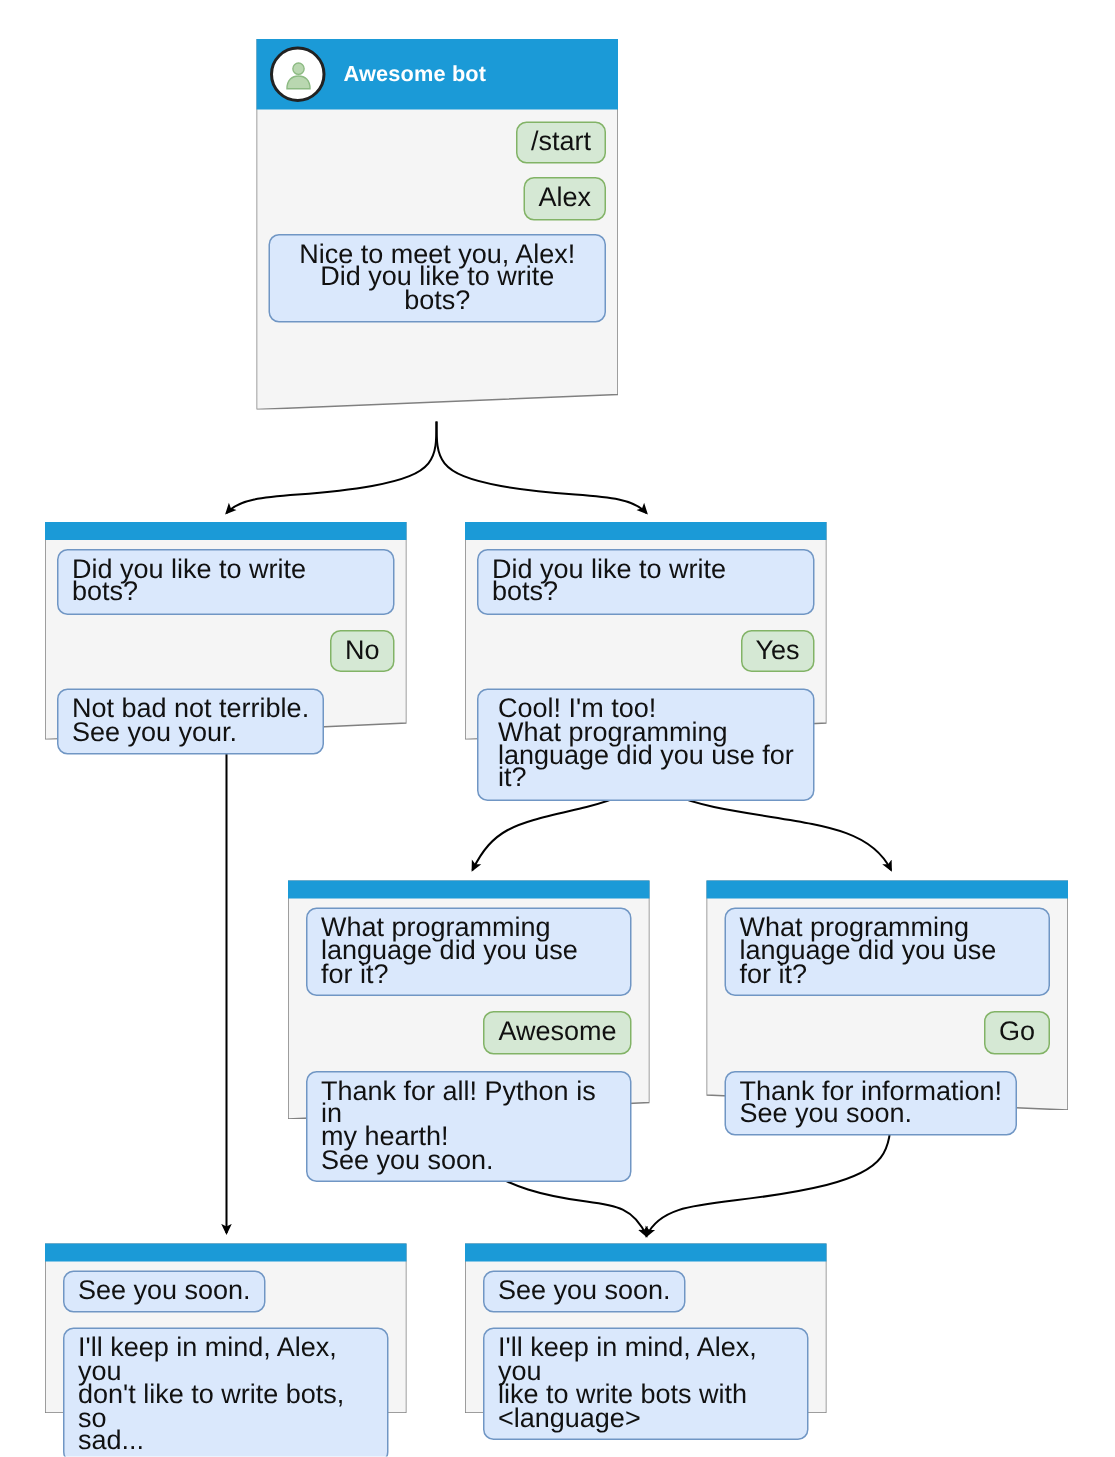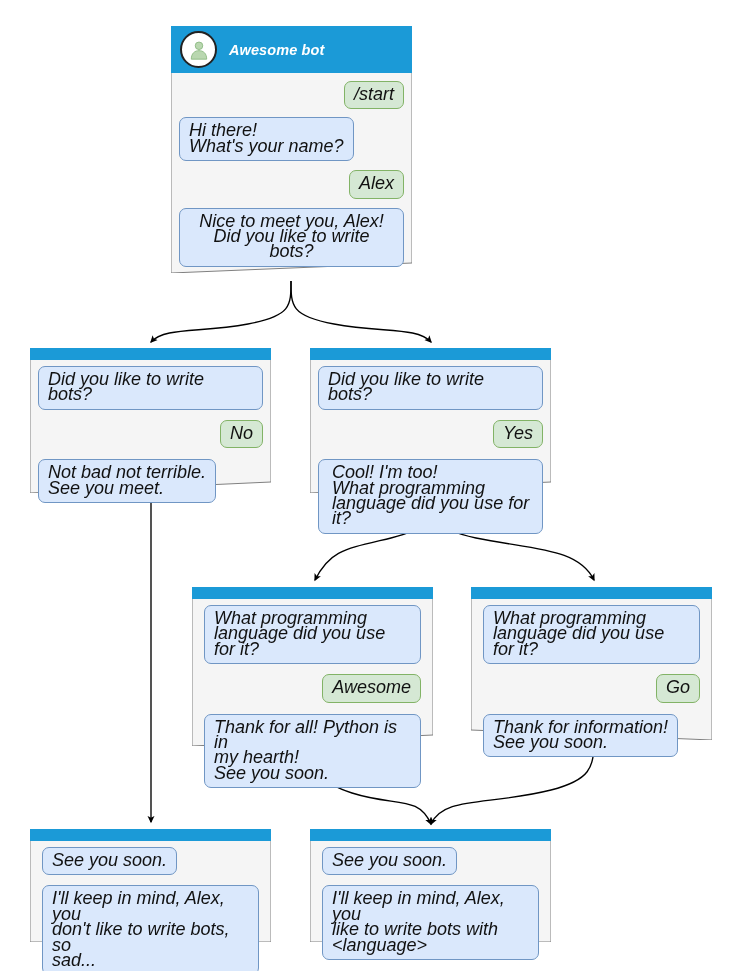--- a/index.html
+++ b/index.html
@@ -13,21 +13,20 @@
     position: relative;
     overflow: hidden;
     font-family: "Liberation Sans", sans-serif;
     -webkit-font-smoothing: antialiased;
   }
   #canvas {
     position: absolute;
     left: 0; top: 0;
     width: 629px;
     height: 971px;
-    font-style: italic;
   }
   #edge-layer {
     position: absolute;
     left: 0; top: 0;
     width: 743px;
     height: 971px;
     pointer-events: none;
   }
   
   .node {
@@ -151,42 +150,40 @@
         <svg width="22" height="22" viewBox="0 0 24 24" aria-hidden="true">
           <circle cx="12" cy="7.4" r="4.1" fill="#b9d7b0" stroke="#8cba82" stroke-width="1"></circle>
           <path d="M3.6 22 C3.6 15.6 7.4 12.7 12 12.7 C16.6 12.7 20.4 15.6 20.4 22 Z" fill="#b9d7b0" stroke="#8cba82" stroke-width="1"></path>
         </svg>
       </div>
       <div class="bot-title">Awesome bot</div>
     </div>
     <div class="chat" style="top:55px;">
       <div class="msg user">/start</div>
       <div class="row-clear"></div>
-      <div class="msg bot" style="margin-top:8px;">Hi there!
-What's your name?</div>
       <div class="row-clear"></div>
       <div class="msg user" style="margin-top:9px;">Alex</div>
       <div class="row-clear"></div>
       <div class="msg bot" style="margin-top:9px;text-align:center;">Nice to meet you, Alex!
 Did you like to write bots?</div>
     </div>
   </div>
 
   <div class="node" style="left:30px; top:348px; width:241px; height:145px;">
     <svg class="node-skew" viewBox="0 0 241 145" preserveAspectRatio="none">
       <path d="M0,0 L241,0 L241,134 L0,145 Z" fill="#f5f5f5" stroke="#808080" stroke-width="1"></path>
     </svg>
     <div class="node-header thin"></div>
     <div class="chat" style="top:15px;">
       <div class="msg bot" style="margin-top:3px;">Did you like to write bots?</div>
       <div class="row-clear"></div>
       <div class="msg user" style="margin-top:10px;">No</div>
       <div class="row-clear"></div>
       <div class="msg bot" style="margin-top:11px;">Not bad not terrible.
-See you meet.</div>
+See you your.</div>
     </div>
   </div>
 
   <div class="node" style="left:310px; top:348px; width:241px; height:145px;">
     <svg class="node-skew" viewBox="0 0 241 145" preserveAspectRatio="none">
       <path d="M0,0 L241,0 L241,134 L0,145 Z" fill="#f5f5f5" stroke="#808080" stroke-width="1"></path>
     </svg>
     <div class="node-header thin"></div>
     <div class="chat" style="top:15px;">
       <div class="msg bot" style="margin-top:3px;">Did you like to write bots?</div>

